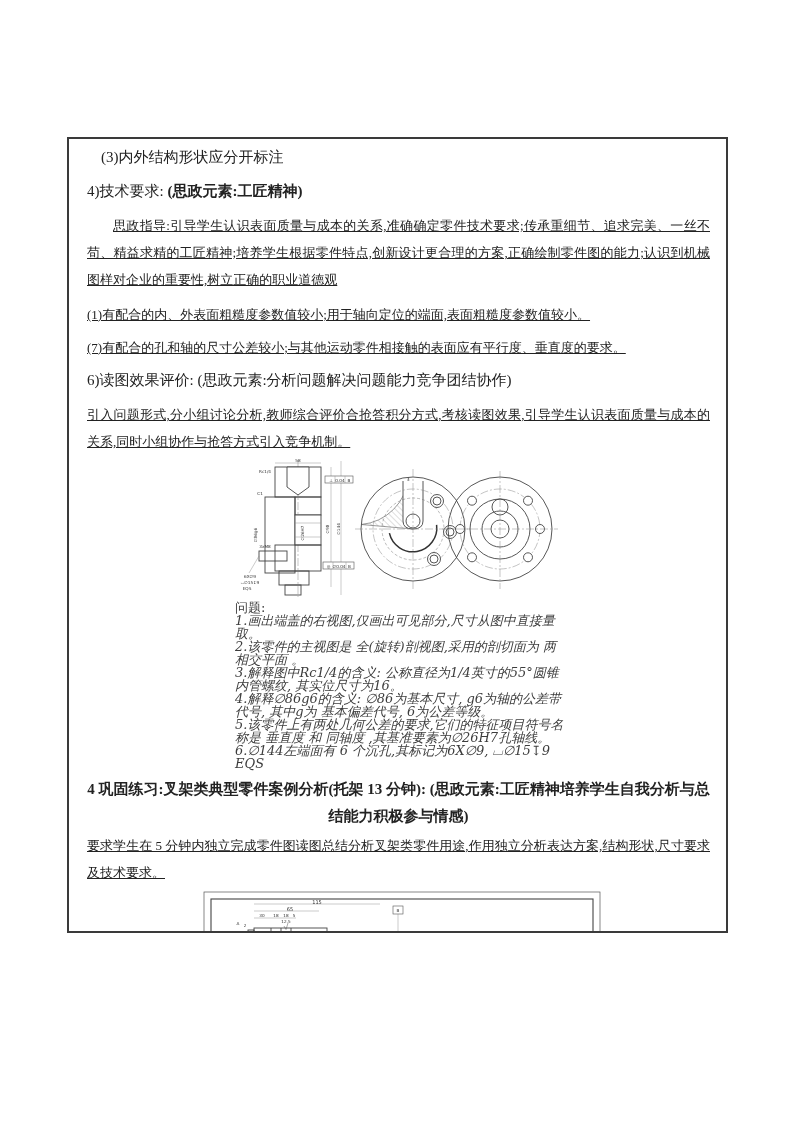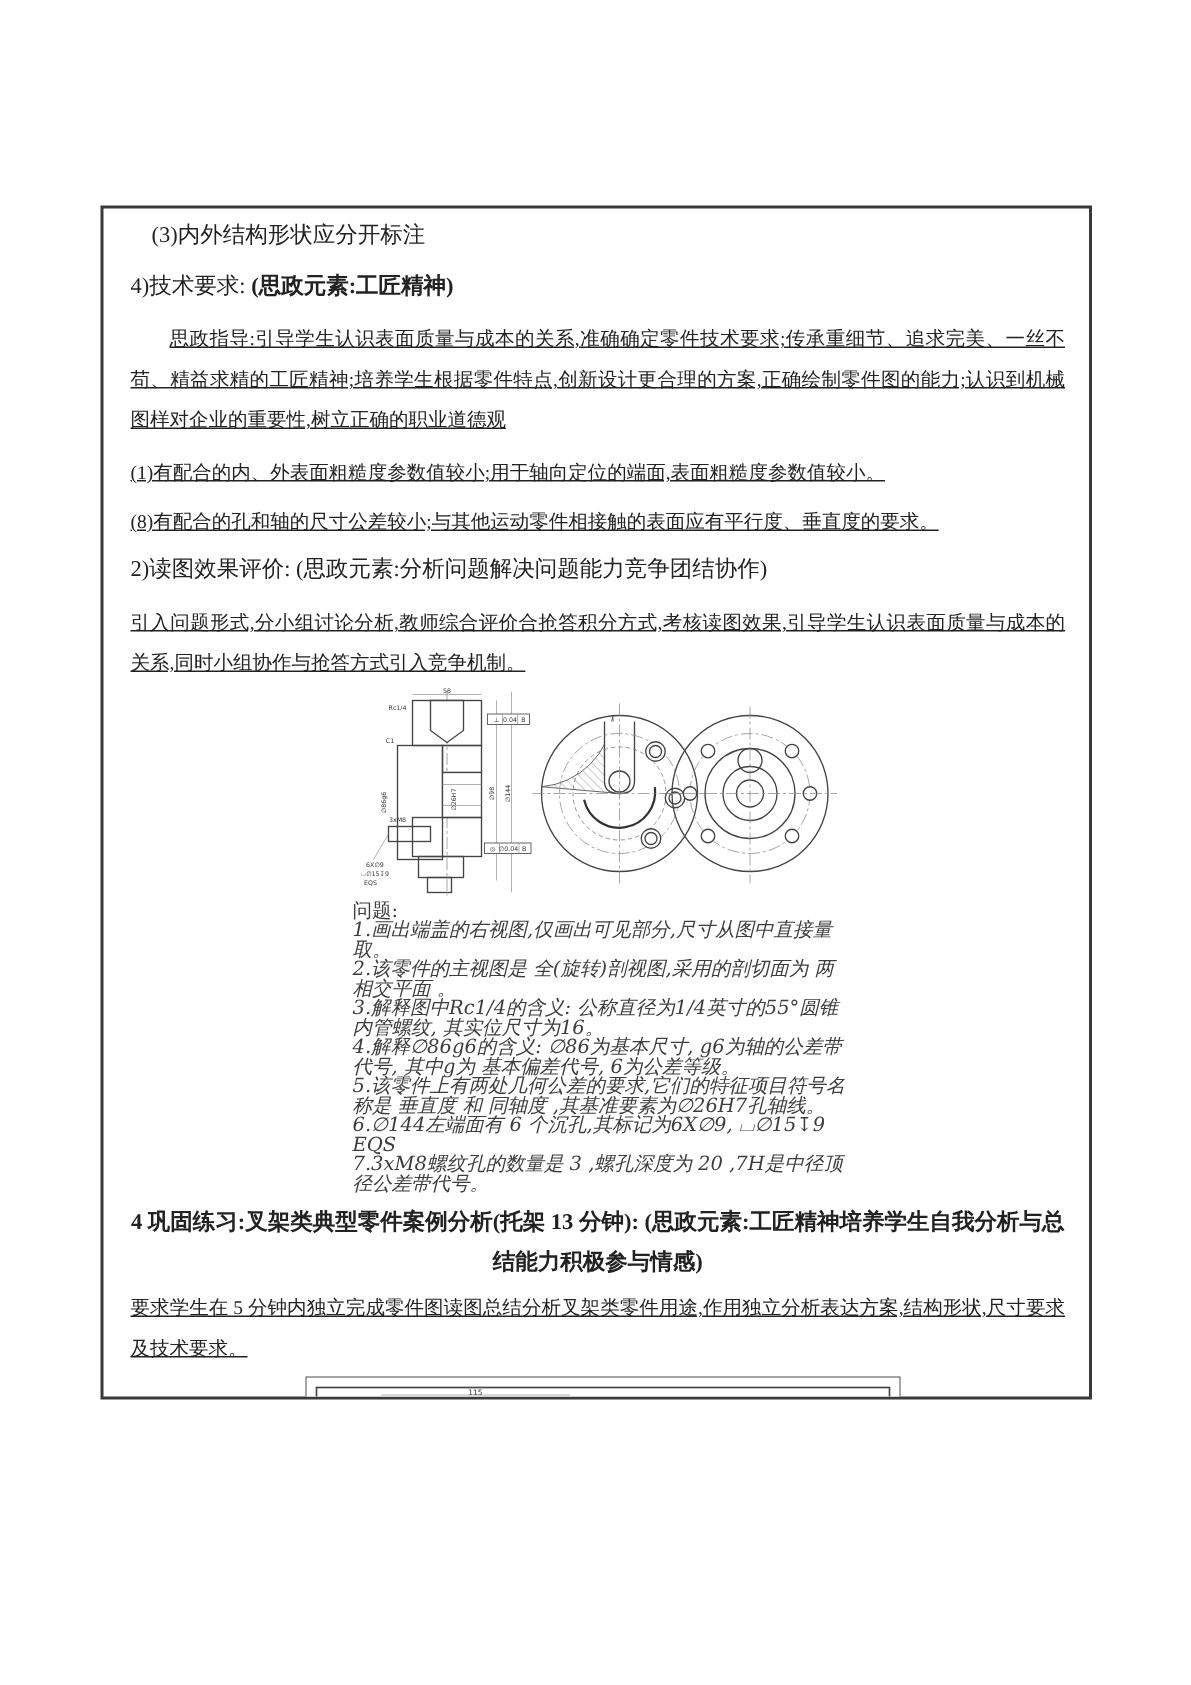--- a/index.html
+++ b/index.html
@@ -37,23 +37,23 @@
   <div class="cell">
 
     <p class="tline indent1">(3)内外结构形状应分开标注</p>
 
     <p class="tline"><span>4)技术要求: </span><span class="bold">(思政元素:工匠精神)</span></p>
 
     <p class="para ti2">思政指导:引导学生认识表面质量与成本的关系,准确确定零件技术要求;传承重细节、追求完美、一丝不苟、精益求精的工匠精神;培养学生根据零件特点,创新设计更合理的方案,正确绘制零件图的能力;认识到机械图样对企业的重要性,树立正确的职业道德观</p>
 
     <p class="para mb6">(1)有配合的内、外表面粗糙度参数值较小;用于轴向定位的端面,表面粗糙度参数值较小。</p>
 
-    <p class="para mb6">(8)有配合的孔和轴的尺寸公差较小;与其他运动零件相接触的表面应有平行度、垂直度的要求。</p>
-
-    <p class="tline">2)读图效果评价: (思政元素:分析问题解决问题能力竞争团结协作)</p>
+    <p class="para mb6">(7)有配合的孔和轴的尺寸公差较小;与其他运动零件相接触的表面应有平行度、垂直度的要求。</p>
+
+    <p class="tline">6)读图效果评价: (思政元素:分析问题解决问题能力竞争团结协作)</p>
 
     <p class="para mb2">引入问题形式,分小组讨论分析,教师综合评价合抢答积分方式,考核读图效果,引导学生认识表面质量与成本的关系,同时小组协作与抢答方式引入竞争机制。</p>
 
     <div class="drawing1">
       <svg width="333" height="142" viewBox="0 0 333 142">
         <defs>
           <pattern id="h1" width="4" height="4" patternTransform="rotate(45)" patternUnits="userSpaceOnUse">
             <line x1="0" y1="0" x2="0" y2="4" stroke="#7a7a7a" stroke-width="0.5"></line>
           </pattern>
           <pattern id="h2" width="4" height="4" patternTransform="rotate(-45)" patternUnits="userSpaceOnUse">
@@ -148,21 +148,20 @@
 
       <div class="qs">
         <div class="q-title">问题:</div>
         <div>
             <div class="q-line">1.画出端盖的右视图,仅画出可见部分,尺寸从图中直接量取。</div>
             <div class="q-line">2.该零件的主视图是 全(旋转)剖视图,采用的剖切面为 两相交平面 。</div>
             <div class="q-line">3.解释图中Rc1/4的含义: 公称直径为1/4英寸的55°圆锥内管螺纹, 其实位尺寸为16。</div>
             <div class="q-line">4.解释∅86g6的含义: ∅86为基本尺寸, g6为轴的公差带代号, 其中g为 基本偏差代号, 6为公差等级。</div>
             <div class="q-line">5.该零件上有两处几何公差的要求,它们的特征项目符号名称是 垂直度 和 同轴度 ,其基准要素为∅26H7孔轴线。</div>
             <div class="q-line">6.∅144左端面有 6 个沉孔,其标记为6X∅9, ⌴∅15↧9 EQS</div>
-            <div class="q-line">7.3xM8螺纹孔的数量是 3 ,螺孔深度为 20 ,7H是中径顶径公差带代号。</div>
           </div>
       </div>
     </div>
 
     <p class="tline bold mb2">4 巩固练习:叉架类典型零件案例分析(托架 13 分钟): (思政元素:工匠精神培养学生自我分析与总结能力积极参与情感)</p>
 
     <p class="para mb3">要求学生在 5 分钟内独立完成零件图读图总结分析叉架类零件用途,作用独立分析表达方案,结构形状,尺寸要求及技术要求。</p>
 
     <div class="drawing2">
       <svg width="400" height="248" viewBox="0 0 400 248">

